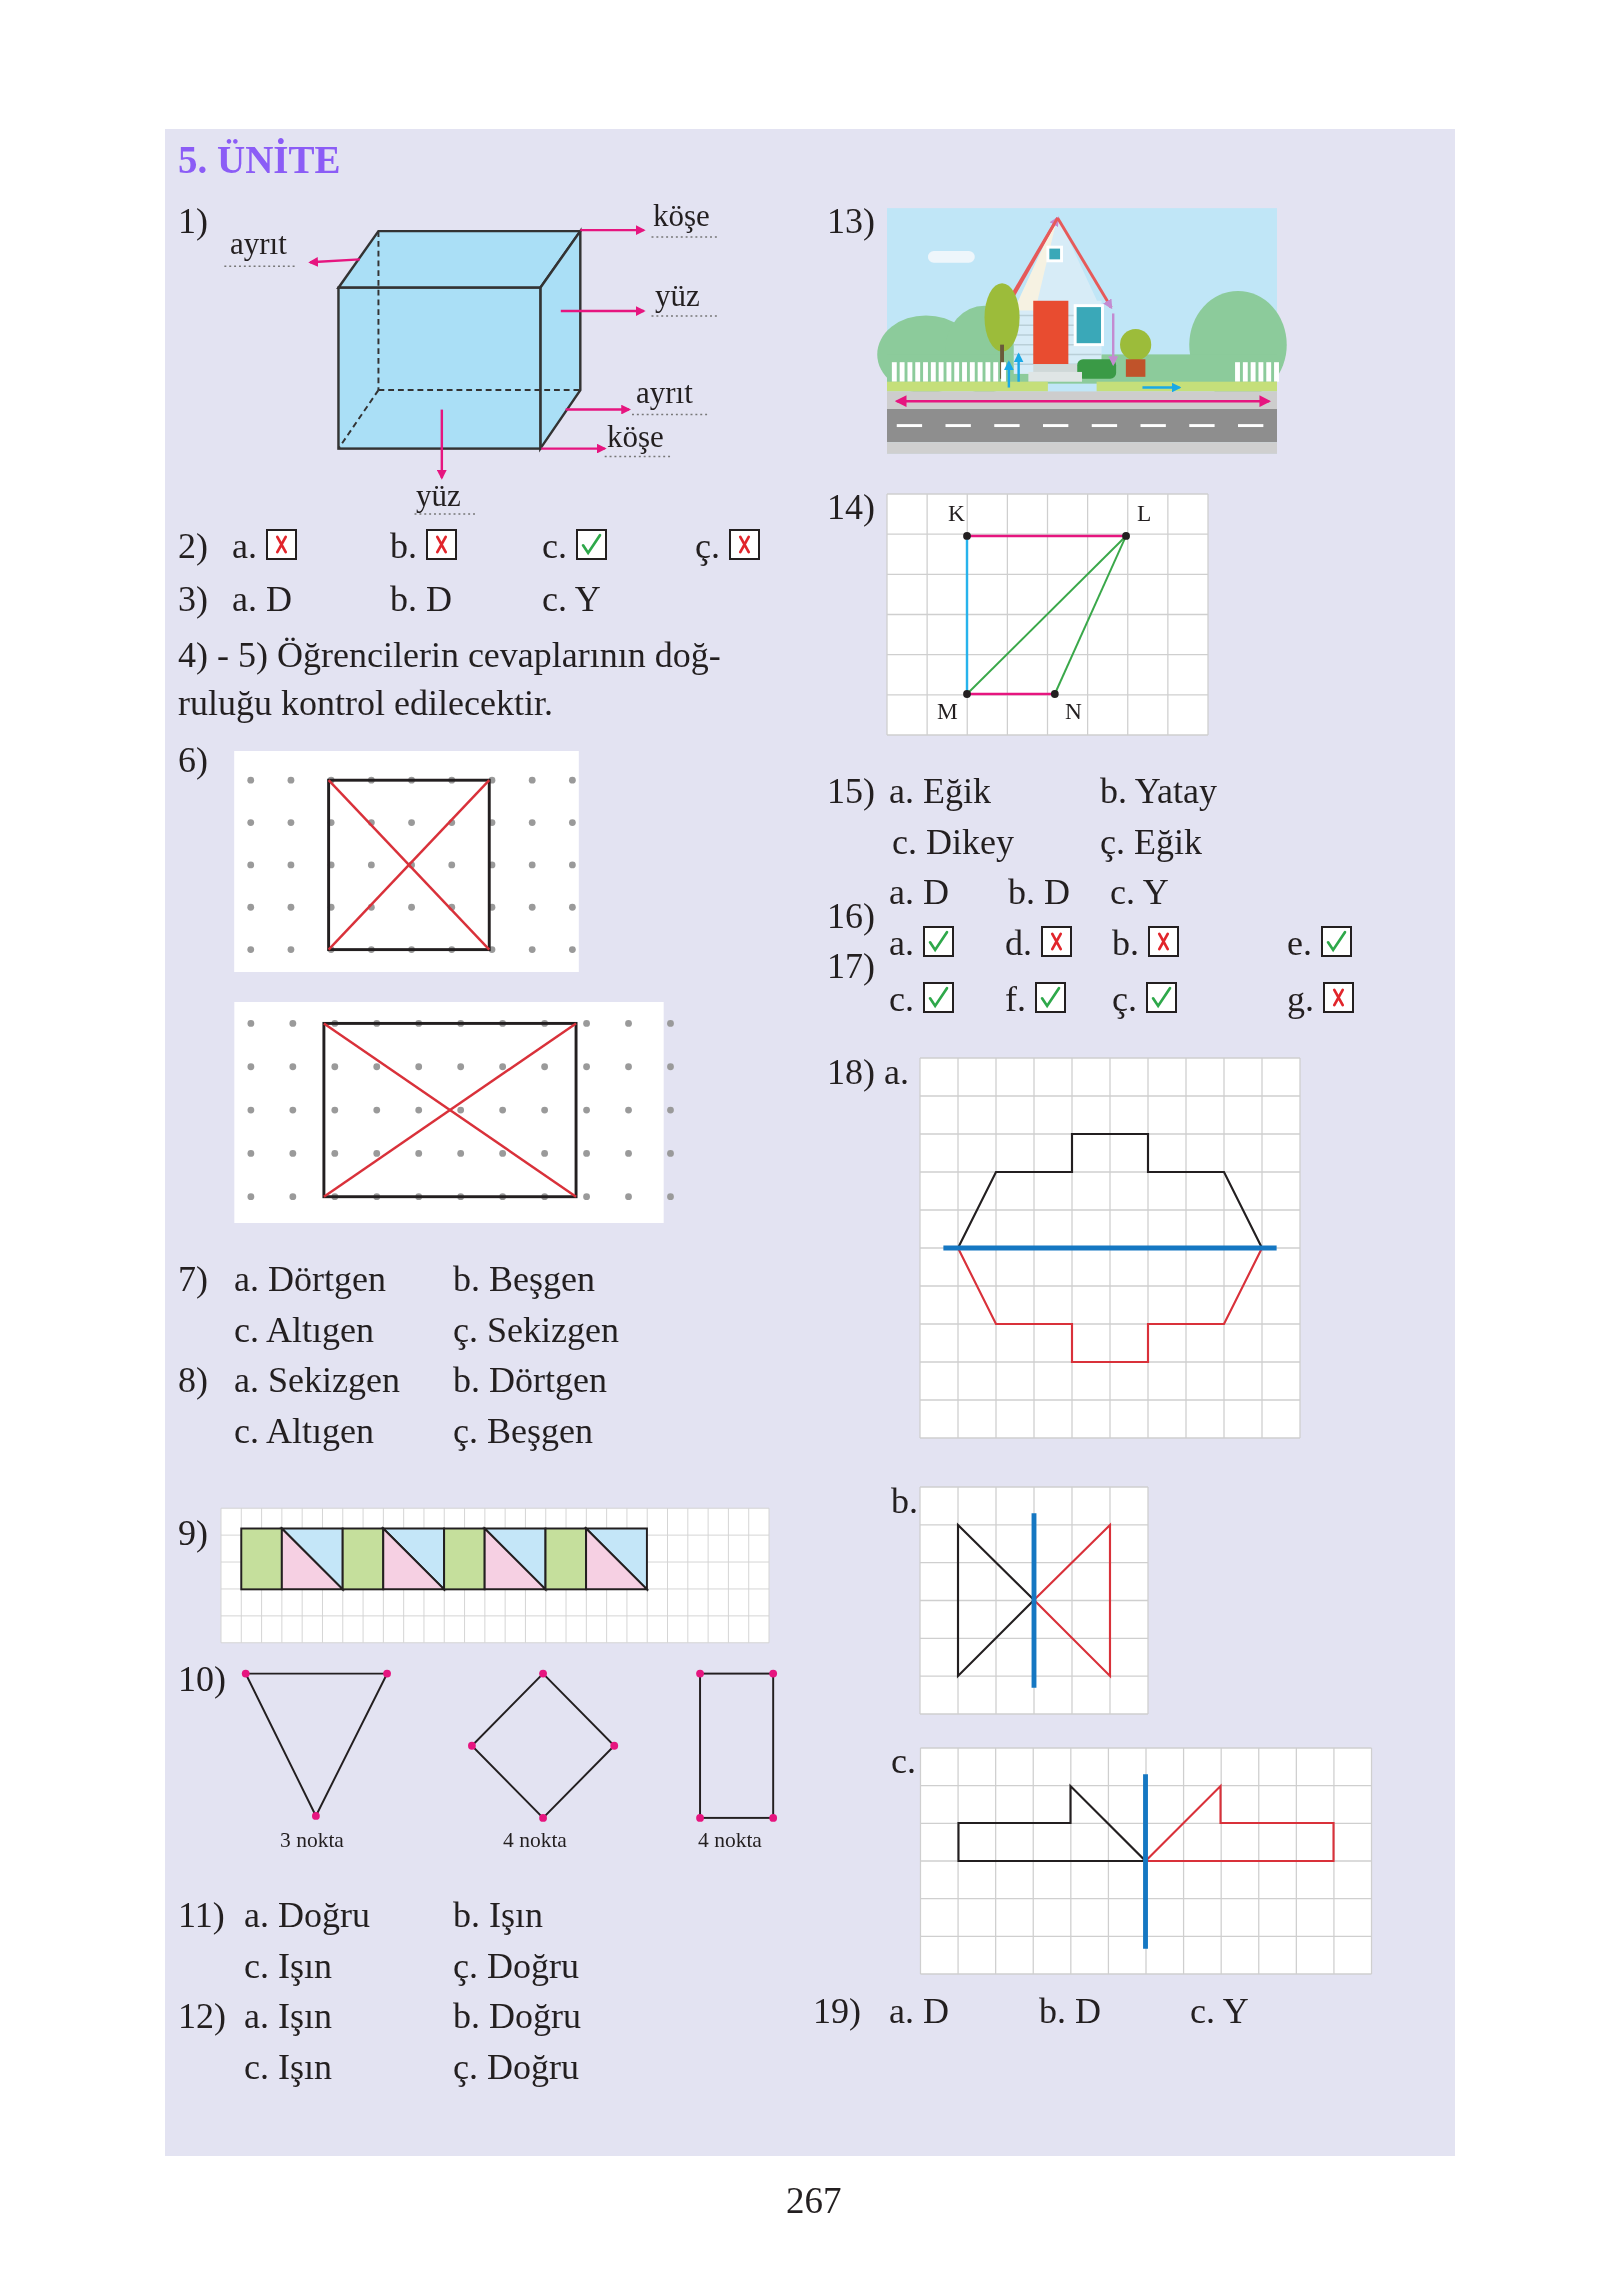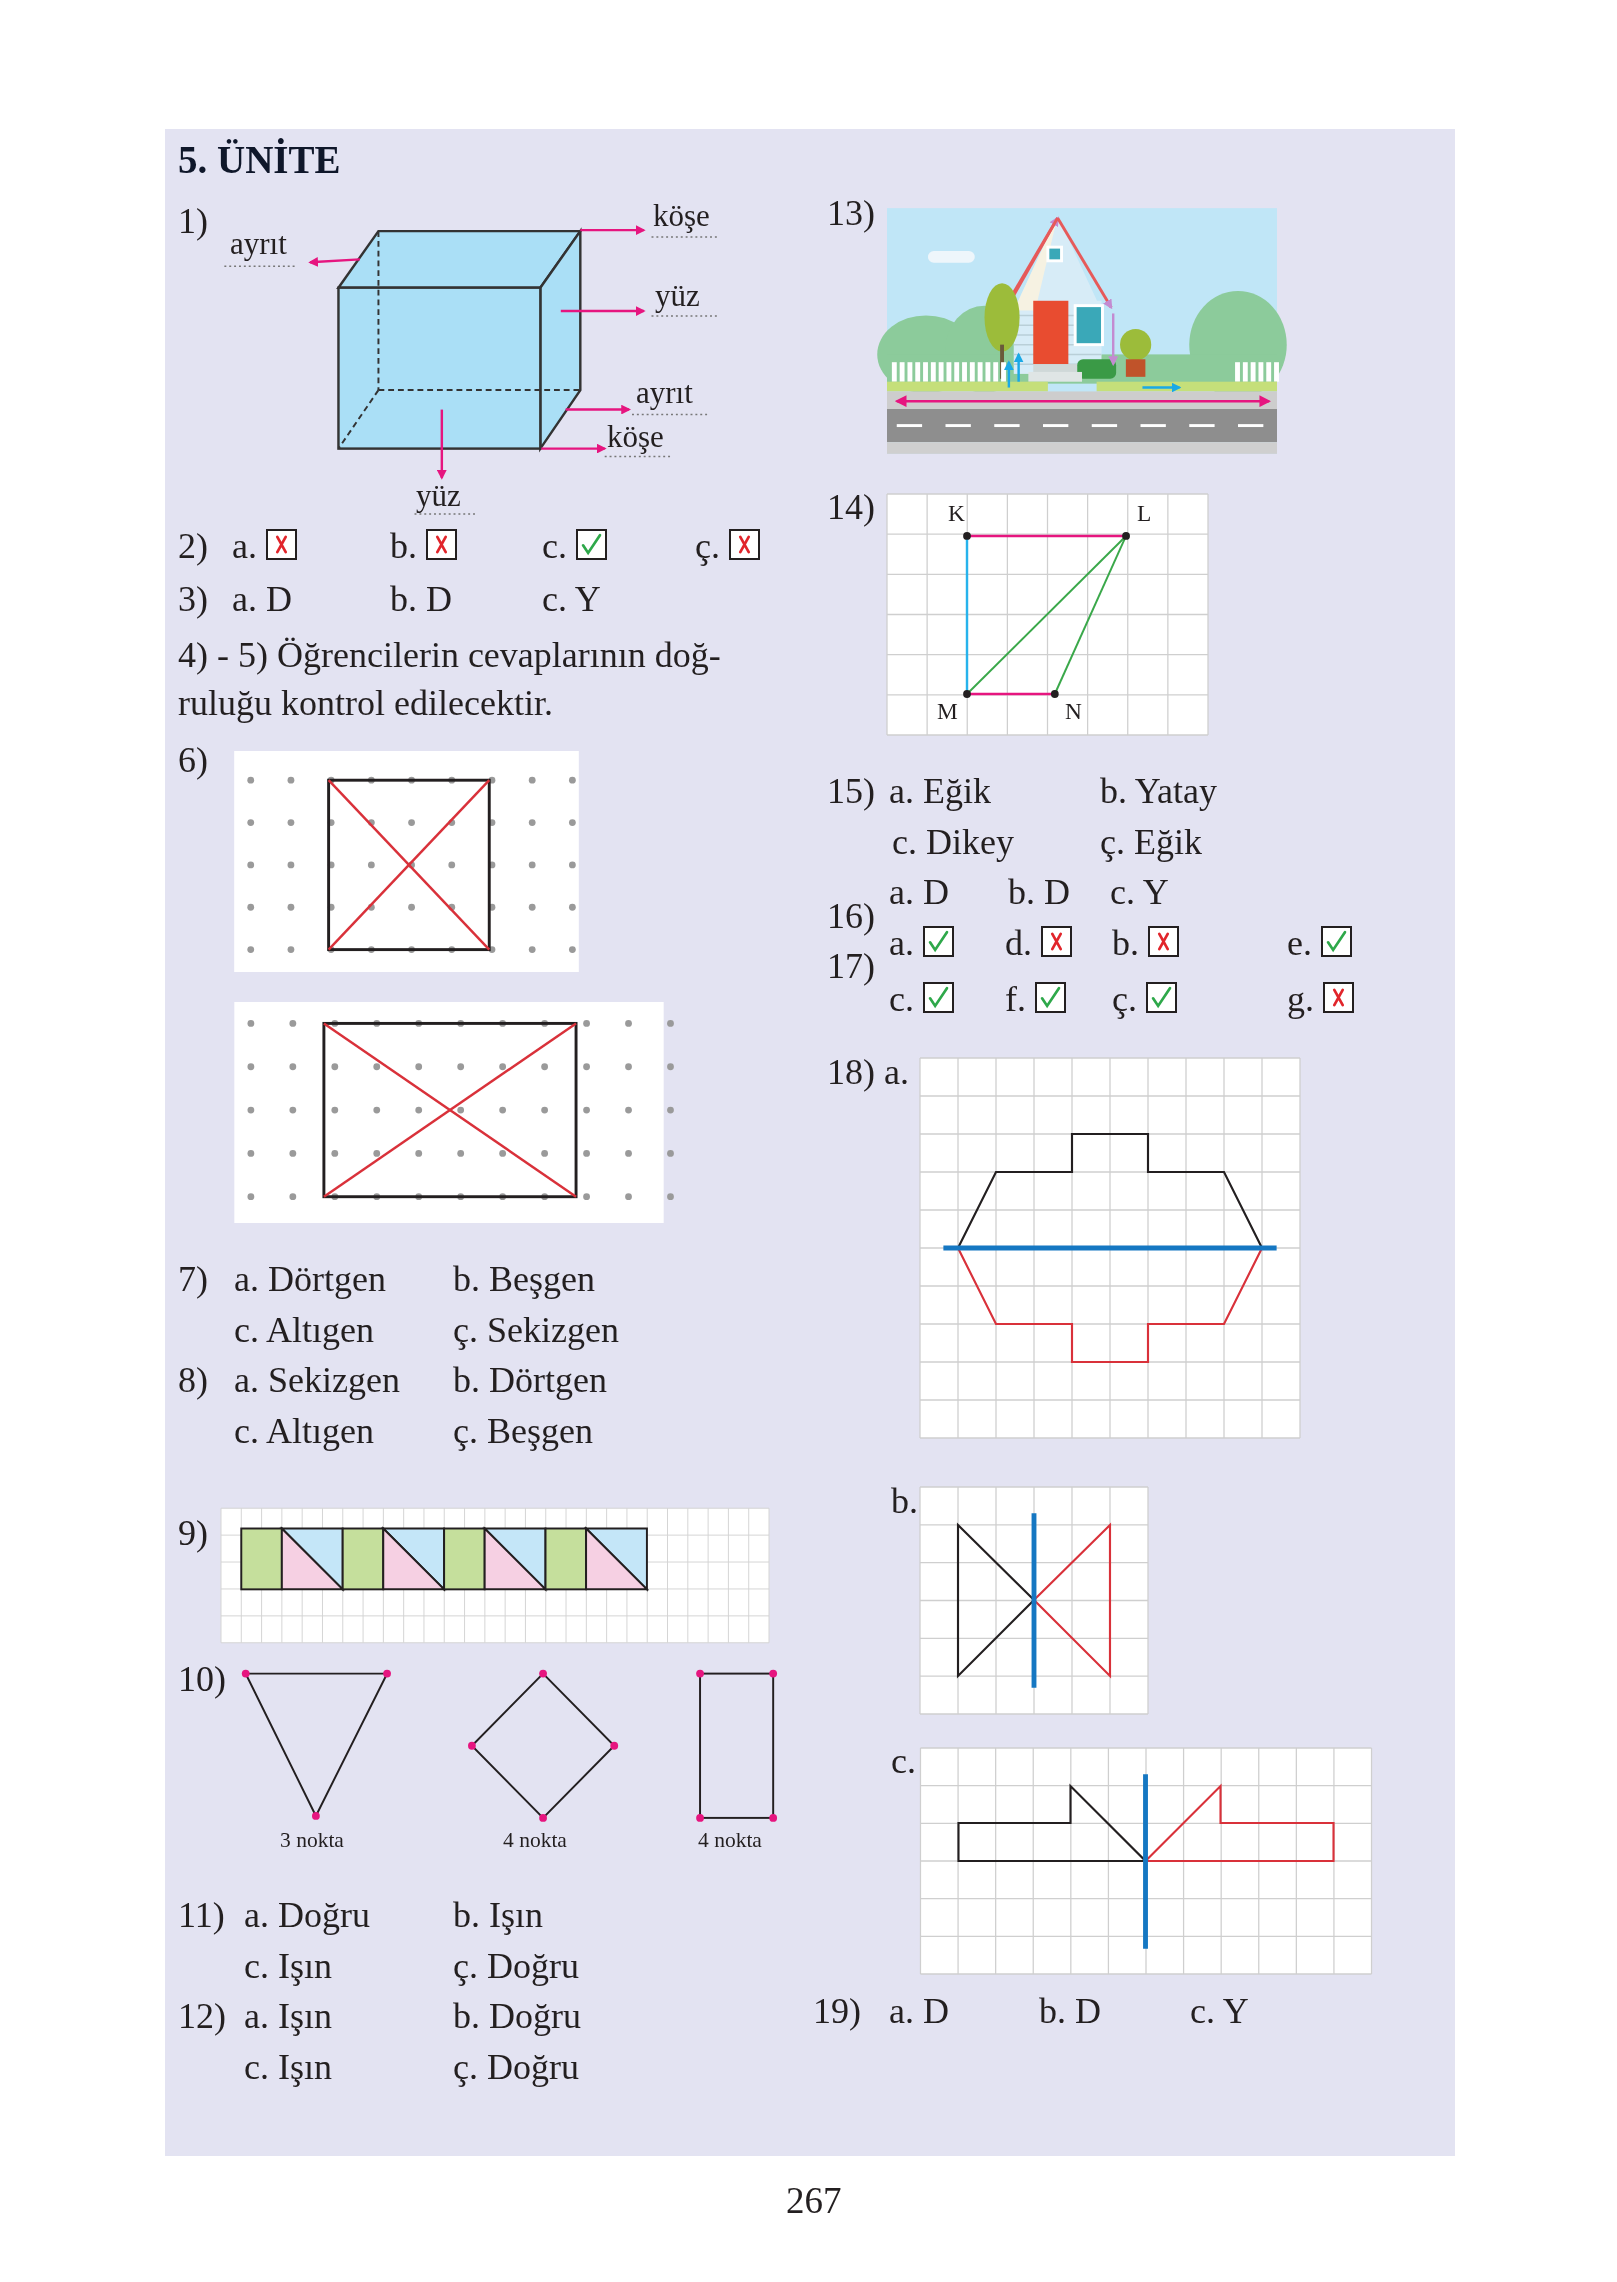--- a/index.html
+++ b/index.html
@@ -1,20 +1,20 @@
 <!DOCTYPE html>
 <html><head>
 <meta charset="utf-8">
 <style>
   html,body{margin:0;padding:0;background:#ffffff;}
   body{width:1618px;height:2282px;position:relative;overflow:hidden;font-family:"Liberation Serif","DejaVu Serif",serif;color:#231f20;}
   .panel{position:absolute;left:165px;top:129px;width:1290px;height:2027px;background:#e3e3f2;}
   .abs{position:absolute;white-space:nowrap;}
   .txt{font-size:36px;line-height:43px;}
-  .title{font-size:39px;font-weight:bold;color:#0f172a;}
+  .title{font-size:39px;font-weight:bold;color:#8b5cf6;}
   .box{display:inline-block;width:31px;height:31px;border:2.4px solid #231f20;box-sizing:border-box;vertical-align:-2px;position:relative;background:#fff;}
   .box svg{position:absolute;left:0;top:0;width:100%;height:100%;}
   .small{font-size:21.5px;}
   .label{font-size:31px;}
   .pagenum{font-size:37px;}
   svg{overflow:visible;}
 </style>
 </head>
 <body>
 
@@ -296,21 +296,21 @@
 <div class="abs txt" style="left:244px;top:1894px;">a. Doğru</div>
 <div class="abs txt" style="left:453px;top:1894px;">b. Işın</div>
 <div class="abs txt" style="left:244px;top:1945px;">c. Işın</div>
 <div class="abs txt" style="left:453px;top:1945px;">ç. Doğru</div>
 <div class="abs txt" style="left:178px;top:1995px;">12)</div>
 <div class="abs txt" style="left:244px;top:1995px;">a. Işın</div>
 <div class="abs txt" style="left:453px;top:1995px;">b. Doğru</div>
 <div class="abs txt" style="left:244px;top:2046px;">c. Işın</div>
 <div class="abs txt" style="left:453px;top:2046px;">ç. Doğru</div>
 
-<div class="abs txt" style="left:827px;top:192px;">13)</div>
+<div class="abs txt" style="left:827px;top:200px;">13)</div>
 <svg class="abs" style="left:887px;top:208px;" width="390" height="246" viewBox="0 0 400 252">
   <defs>
     <marker id="ap2" markerWidth="12" markerHeight="12" refX="10" refY="6" orient="auto" markerUnits="userSpaceOnUse">
         <path d="M0,0 L12,6 L0,12 z" fill="#e6157f"></path>
       </marker>
     <marker id="ab2" markerWidth="10" markerHeight="10" refX="8" refY="5" orient="auto" markerUnits="userSpaceOnUse">
         <path d="M0,0 L10,5 L0,10 z" fill="#1aa9e6"></path>
       </marker>
     <marker id="av2" markerWidth="10" markerHeight="10" refX="8" refY="5" orient="auto" markerUnits="userSpaceOnUse">
         <path d="M0,0 L10,5 L0,10 z" fill="#c38bd1"></path>

